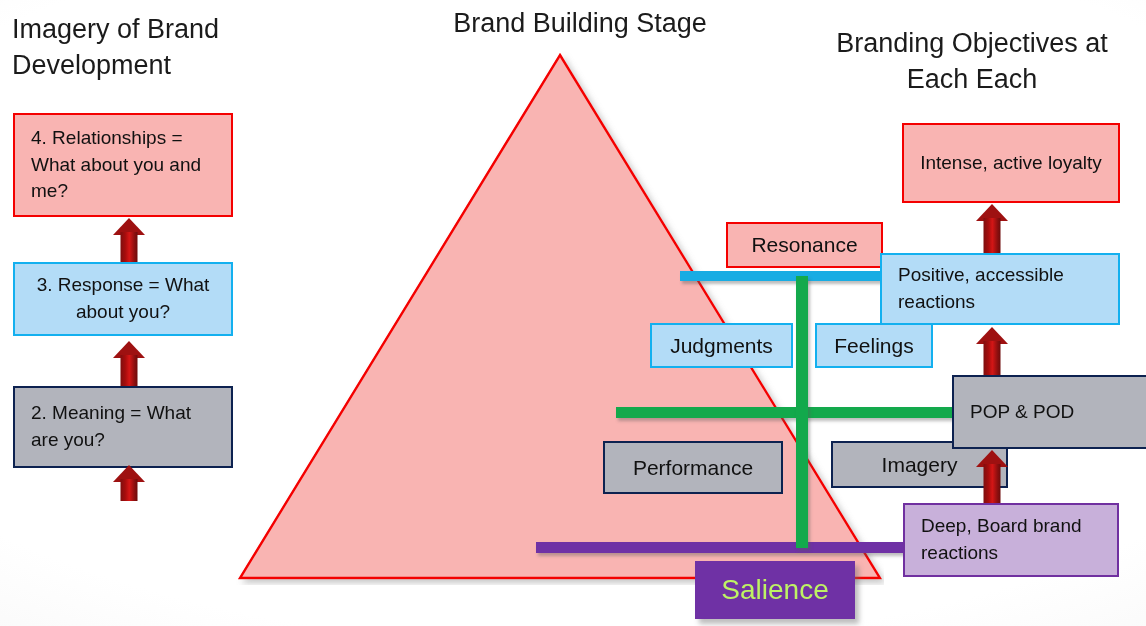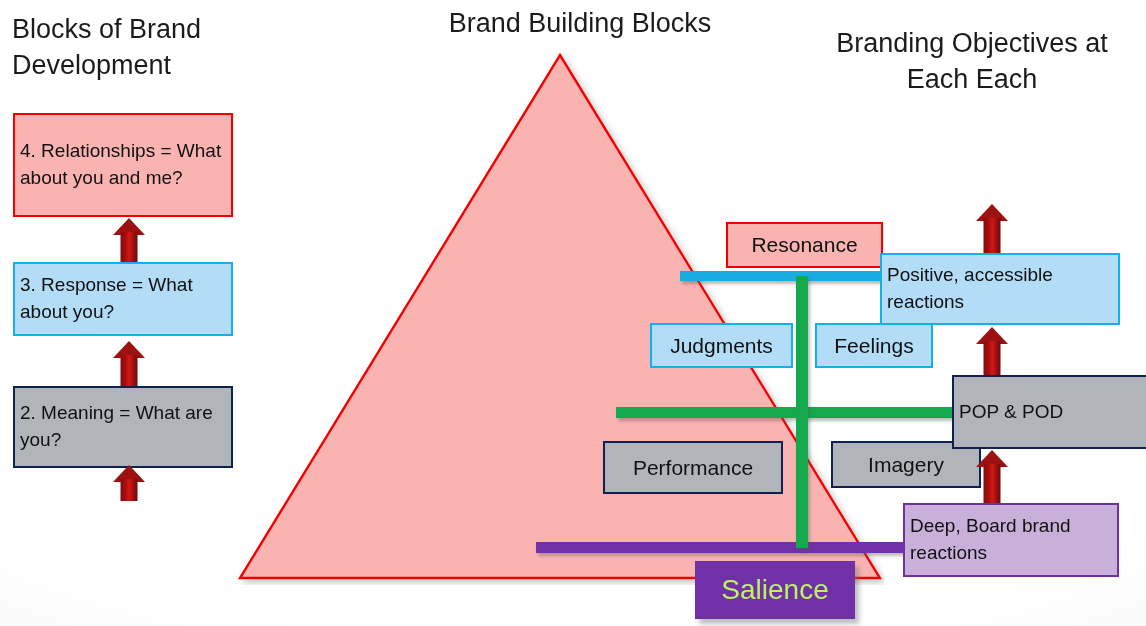--- a/index.html
+++ b/index.html
@@ -35,34 +35,34 @@
   
   .sbox {
     position: absolute;
     box-sizing: border-box;
     font-size: 19px;
     line-height: 1.42;
     color: #111111;
     display: flex;
     flex-direction: column;
     justify-content: center;
-    padding: 4px 5px;
+    padding: 4px 16px;
     white-space: pre-line;
   }
   .sbox.center-text { text-align: center; align-items: center; }
 
   
   .t-red    { background: #f9b4b2; border: 2.6px solid #f40000; }
   .t-blue   { background: #b3dcf7; border: 2.6px solid #13b0ef; }
   .t-gray   { background: #b2b4bc; border: 2.6px solid #0d2250; }
   .t-purple { background: #c8b0da; border: 2.6px solid #7030a0; }
 
   
   #stage-4 { left: 13px; top: 113px; width: 220px; height: 104px; }
-  #stage-3 { left: 13px; top: 262px; width: 220px; height: 74px;  }
+  #stage-3 { left: 13px; top: 262px; width: 220px; height: 74px; text-align: center;  }
   #stage-2 { left: 13px; top: 386px; width: 220px; height: 82px;  }
   #stage-1 { left: 13px; top: 500px; width: 220px; height: 78px;  }
 
   
   #obj-4 { left: 902px; top: 123px; width: 218px; height: 80px; }
   #obj-3 { left: 880px; top: 253px; width: 240px; height: 72px; }
   #obj-2 { left: 952px; top: 375px; width: 216px; height: 74px; }
   #obj-1 { left: 903px; top: 503px; width: 216px; height: 74px; }
 
   
@@ -131,34 +131,34 @@
     color: #111111;
   }
   #box-resonance  { left: 490px; top: 172px; width: 157px; height: 46px;
                     background: #f9b4b2; border: 2.4px solid #f40000; }
   #box-judgments  { left: 414px; top: 273px; width: 143px; height: 45px;
                     background: #b3dcf7; border: 2.4px solid #13b0ef; }
   #box-feelings   { left: 579px; top: 273px; width: 118px; height: 45px;
                     background: #b3dcf7; border: 2.4px solid #13b0ef; }
   #box-performance{ left: 367px; top: 391px; width: 180px; height: 53px;
                     background: #b2b4bc; border: 2.4px solid #0d2250; }
-  #box-imagery    { left: 595px; top: 391px; width: 150px; height: 47px;
+  #box-imagery    { left: 595px; top: 391px; width: 177px; height: 47px;
                     background: #b2b4bc; border: 2.4px solid #0d2250; }
   #box-salience   { left: 459px; top: 511px; width: 160px; height: 58px;
                     background: #6f31a5; color: #bef264; font-size: 28px;
                     box-shadow: 4px 5px 5px rgba(110,110,110,0.45); }
 </style>
 </head>
 <body>
 
 <div id="stage">
 
-  <div class="col-title" id="title-left">Blocks of Brand Development</div>
-
-  <div class="col-title" id="title-center">Brand Building Blocks</div>
+  <div class="col-title" id="title-left">Imagery of Brand Development</div>
+
+  <div class="col-title" id="title-center">Brand Building Stage</div>
 
   <div class="col-title" id="title-right">Branding Objectives at Each Each</div>
 
   <div class="sbox t-red" id="stage-4">4. Relationships = What about you and me?</div>
 
   <div class="uparrow" id="arrow-l3">
     <div class="head"></div>
     <div class="shaft"></div>
   </div>
 
@@ -198,20 +198,21 @@
 
     <div class="pbox" id="box-feelings">Feelings</div>
 
     <div class="pbox" id="box-performance">Performance</div>
 
     <div class="pbox" id="box-imagery">Imagery</div>
 
     <div class="pbox" id="box-salience">Salience</div>
   </div>
 
+  <div class="sbox t-red center-text" id="obj-4">Intense, active loyalty</div>
 
   <div class="uparrow" id="arrow-r3">
     <div class="head"></div>
     <div class="shaft"></div>
   </div>
 
   <div class="sbox t-blue" id="obj-3">Positive, accessible reactions</div>
 
   <div class="uparrow" id="arrow-r2">
     <div class="head"></div>

